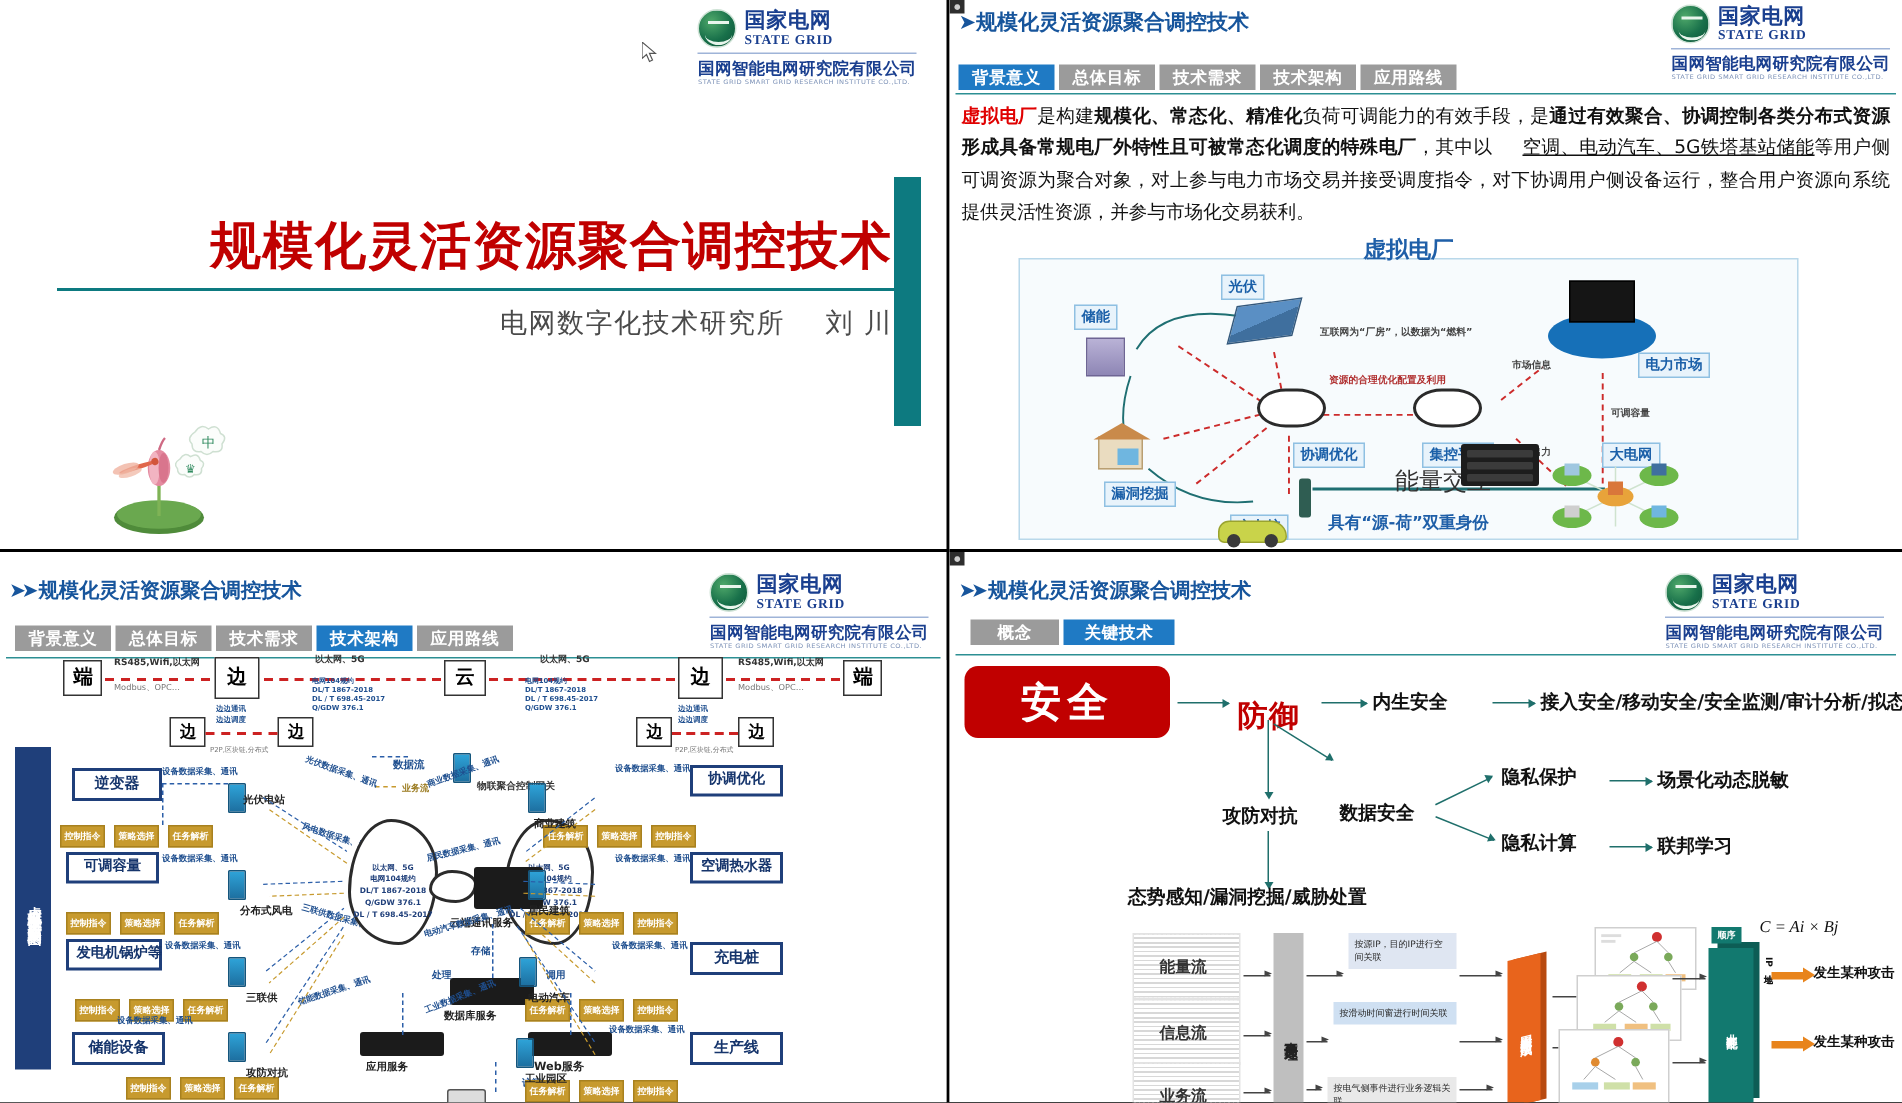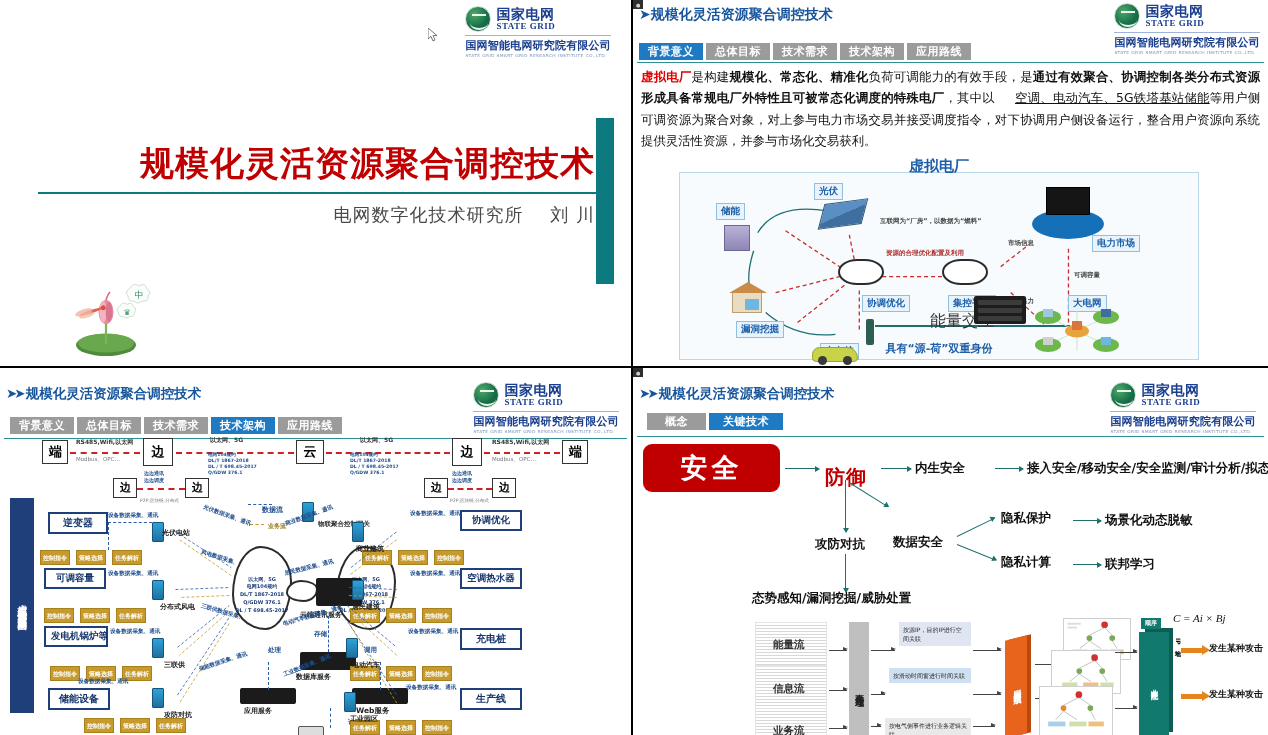--- a/index.html
+++ b/index.html
@@ -570,21 +570,21 @@
         </div>
       </div>
 
       <div class="cloudbig" style="left:286px;top:140px;width:32px;height:22px;font-size:0;padding:0"></div>
       <div class="srv" style="left:316px;top:138px;width:46px;height:28px"></div>
       <div class="caption" style="left:300px;top:170px">云端通讯服务</div>
 
       <div class="dtxt blue" style="left:314px;top:190px;font-size:6.5px">存储</div>
       <div class="srv" style="left:300px;top:212px;width:56px;height:18px"></div>
       <div class="caption" style="left:296px;top:232px">数据库服务</div>
-      <div class="dtxt blue" style="left:268px;top:206px;font-size:6.5px">处理</div>
+      <div class="dtxt blue" style="left:288px;top:206px;font-size:6.5px">处理</div>
       <div class="dtxt blue" style="left:364px;top:206px;font-size:6.5px">调用</div>
 
       <div class="srv" style="left:240px;top:248px;width:56px;height:16px"></div>
       <div class="caption" style="left:244px;top:266px">应用服务</div>
       <div class="srv" style="left:352px;top:248px;width:56px;height:16px"></div>
       <div class="caption" style="left:356px;top:266px;font-size:7.5px">Web服务</div>
       <div class="dtxt blue" style="left:348px;top:278px;font-size:6.5px">访问</div>
       <div class="laptop" style="left:298px;top:286px"></div>
 
       <div class="dlineV" style="left:328px;top:176px;height:36px"></div>

